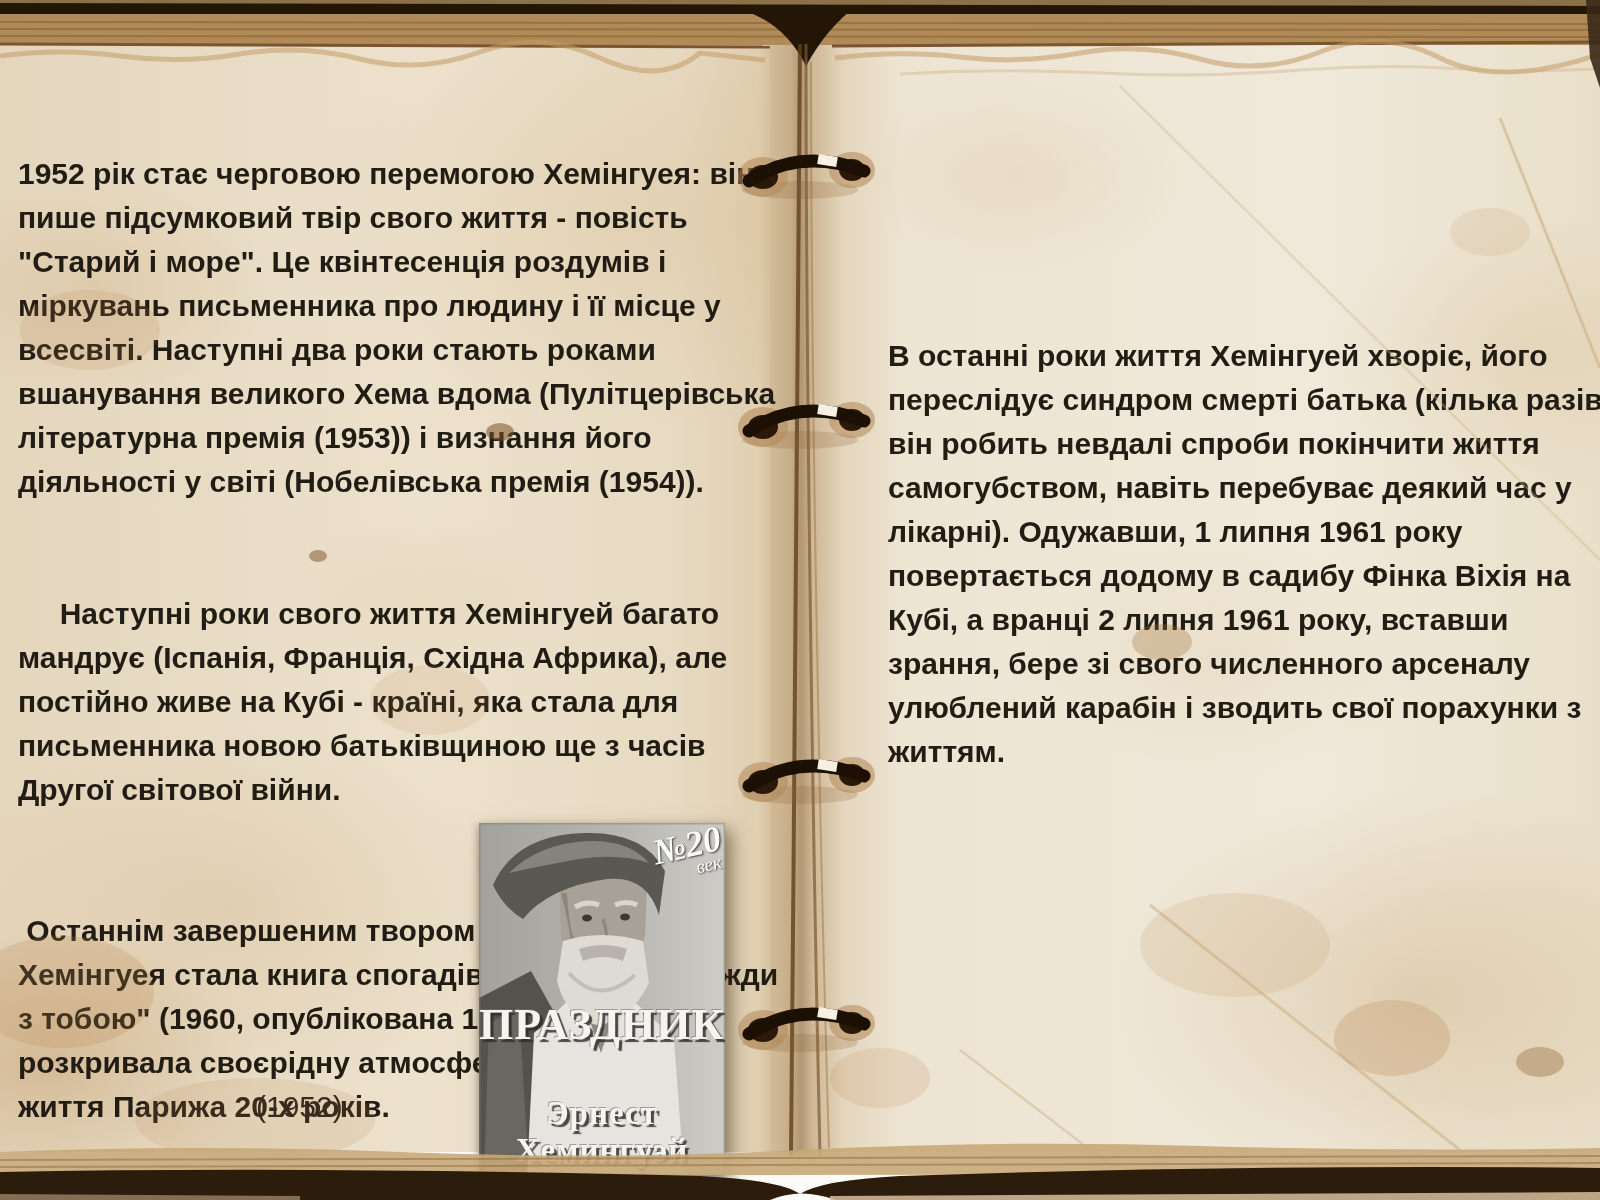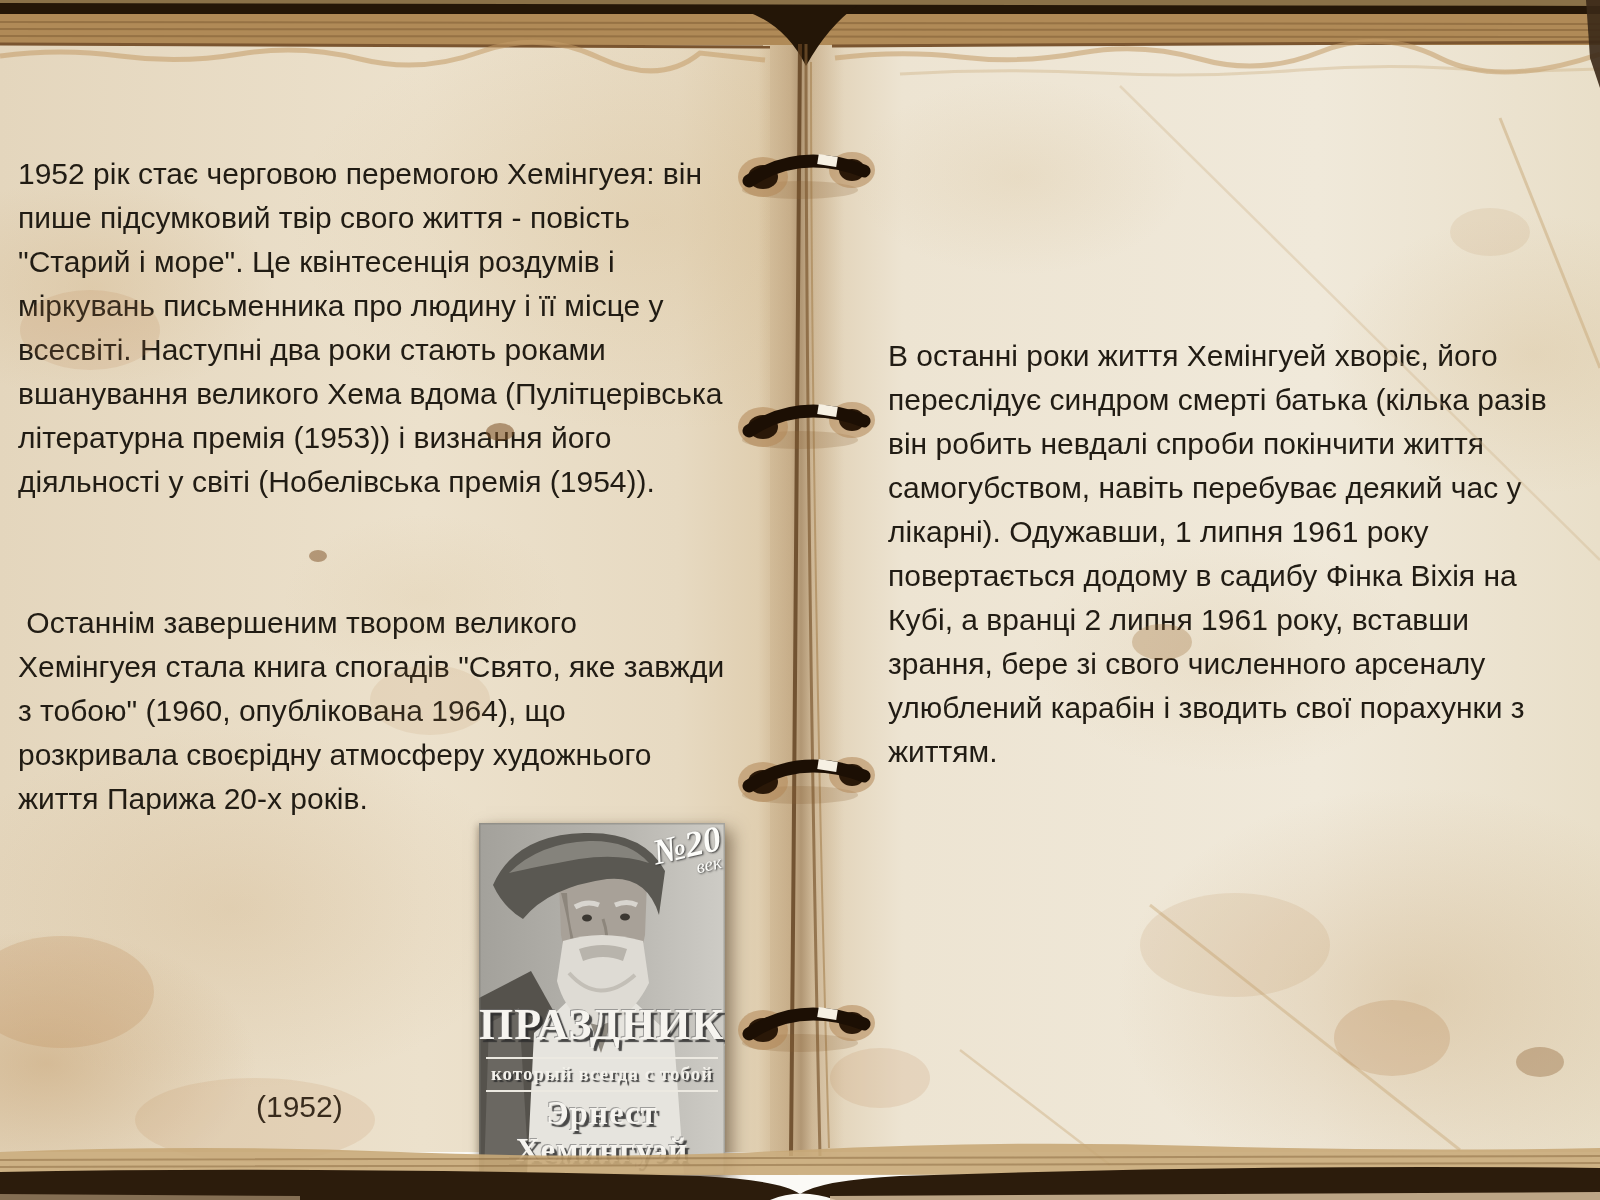--- a/index.html
+++ b/index.html
@@ -23,21 +23,21 @@
       radial-gradient(ellipse 280px 170px at 55% 55%, rgba(205,175,125,.16), transparent 70%),
       radial-gradient(ellipse 240px 140px at 30% 12%, rgba(205,175,125,.18), transparent 70%),
       linear-gradient(to right,#d9c5a4,#ede4d2 16%,#f0e9da 66%,#e9dfc9);}
   .gutter{position:absolute;left:758px;width:86px;top:40px;bottom:44px;
     background:linear-gradient(to right,rgba(170,130,80,0) 0%,rgba(150,108,58,.30) 38%,
       rgba(115,76,34,.42) 50%,rgba(150,108,58,.24) 63%,rgba(170,130,80,0) 100%);}
   
   .bodytext{position:absolute;font-size:30px;line-height:44px;color:#211c14;white-space:pre;}
   .text-left{left:18px;top:64px;}
   .text-right{left:888px;top:246px;}
-  .para{margin:0;}
+  .para{margin:0;font-weight:bold;}
   .para + .para{margin-top:0;}
   .para.gap{margin-top:9px;}
   .caption{position:absolute;left:256px;top:1090px;font-size:30px;color:#211c14;}
   
   .cover{position:absolute;left:479px;top:823px;width:246px;height:352px;
     box-shadow:7px 7px 16px rgba(60,40,18,.5),-2px 2px 6px rgba(60,40,18,.25);
     background:#b6b4ae;overflow:hidden;}
   .cover svg{position:absolute;inset:0;}
   .cover-logo{position:absolute;top:4px;right:2px;transform:rotate(-13deg);
     font-family:"Liberation Serif",serif;font-style:italic;color:#fdfdfa;line-height:1;
@@ -67,20 +67,25 @@
 
   <div class="bodytext text-left">
     <p class="para">1952 рік стає черговою перемогою Хемінгуея: він
 пише підсумковий твір свого життя - повість
 "Старий і море". Це квінтесенція роздумів і
 міркувань письменника про людину і її місце у
 всесвіті. Наступні два роки стають роками
 вшанування великого Хема вдома (Пулітцерівська
 літературна премія (1953)) і визнання його
 діяльності у світі (Нобелівська премія (1954)).</p>
+    <p class="para">     Наступні роки свого життя Хемінгуей багато
+мандрує (Іспанія, Франція, Східна Африка), але
+постійно живе на Кубі - країні, яка стала для
+письменника новою батьківщиною ще з часів
+Другої світової війни.</p>
     <p class="para gap"> Останнім завершеним твором великого
 Хемінгуея стала книга спогадів "Свято, яке завжди
 з тобою" (1960, опублікована 1964), що
 розкривала своєрідну атмосферу художнього
 життя Парижа 20-х років.</p>
   </div>
 
   <div class="bodytext text-right">
     <p class="para">В останні роки життя Хемінгуей хворіє, його
 переслідує синдром смерті батька (кілька разів
@@ -130,21 +135,20 @@
       <path d="M100,126 Q124,118 148,126 L144,138 Q124,130 104,138 Z" fill="#b8b4ac"></path>
       <path d="M90,150 q30,34 66,2" stroke="#c3bfb7" stroke-width="4" fill="none"></path>
 
       <rect x="0" y="0" width="246" height="352" fill="none" stroke="#7e7b74" stroke-width="3" opacity="0.5"></rect>
     </svg>
     <div class="cover-logo">
       <span class="big">№20</span>
       <span class="small">век</span>
     </div>
     <div class="cover-title">ПРАЗДНИК,</div>
-    <div class="cover-subtitle">который всегда с тобой</div>
     <div class="cover-author">Эрнест Хемингуэй</div>
   </div>
 
   <svg class="texture" viewBox="0 0 1600 1200">
 
     <rect x="0" y="0" width="1600" height="6" fill="#8a7148"></rect>
     <path d="M0,3 L1600,6 L1600,19 L0,14 Z" fill="#241607"></path>
     <rect x="0" y="14" width="1600" height="31" fill="#b08a57"></rect>
     <path d="M0,22 L1600,24 M0,29 L1600,30 M0,36 L1600,37" stroke="rgba(90,60,25,.3)" stroke-width="2"></path>
     <path d="M0,44 L770,47" stroke="#7a5530" stroke-width="3"></path>

